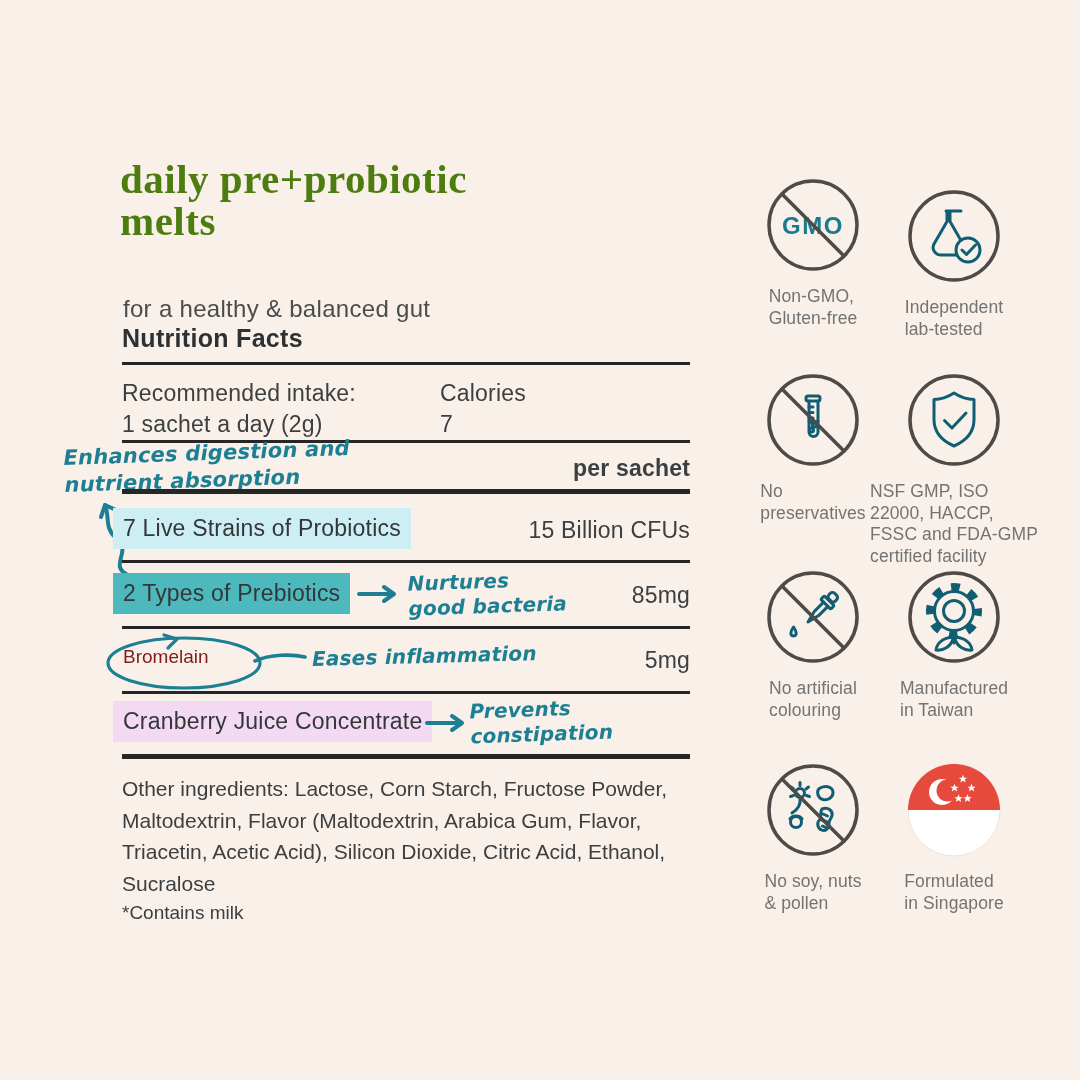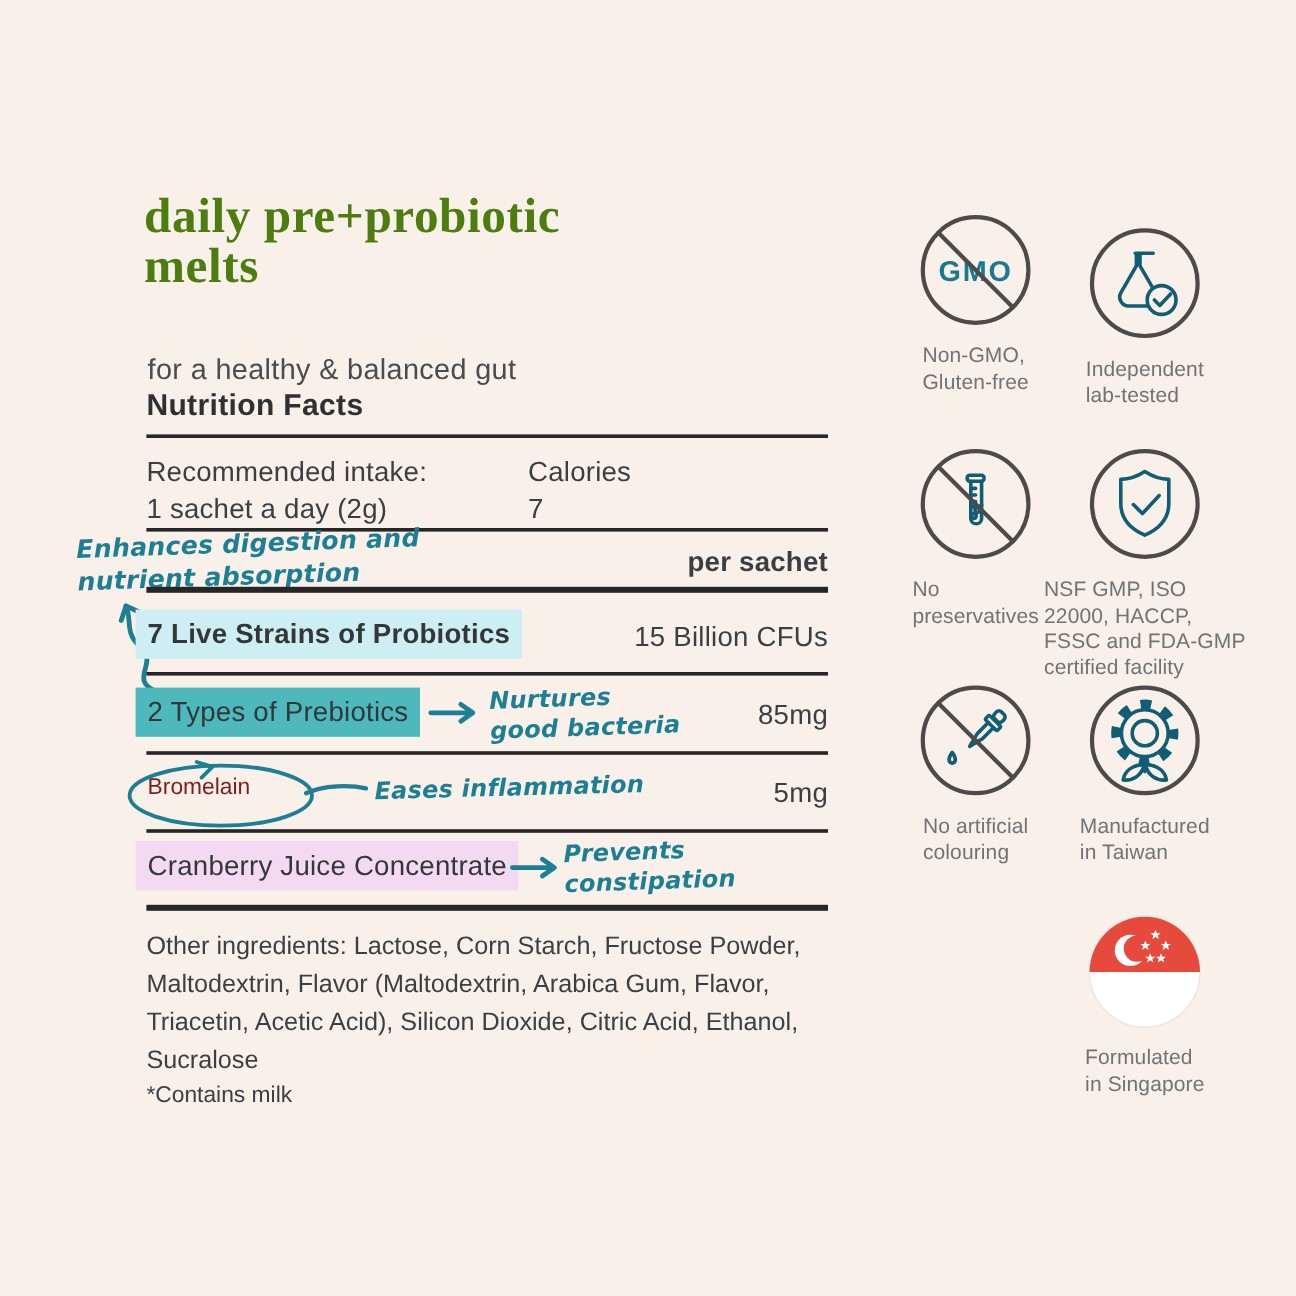--- a/index.html
+++ b/index.html
@@ -29,21 +29,21 @@
   .r5{top:626px;height:2.5px;}
   .r6{top:691px;height:2.5px;}
   .r7{top:754px;height:5px;}
   .cell{font-size:23px;color:#3c3f41;letter-spacing:.2px;}
   .intake{position:absolute;left:122px;top:378px;line-height:1.36;}
   .calories{position:absolute;left:440px;top:378px;width:250px;text-align:left;line-height:1.36;}
   .persachet{position:absolute;left:340px;top:455px;width:350px;text-align:right;font-weight:600;}
   .val{position:absolute;left:440px;width:250px;text-align:right;}
   .v1{top:517px;} .v2{top:582px;} .v3{top:647px;}
   .hl{position:absolute;padding:7px 10px;font-size:23px;color:#33373a;letter-spacing:.2px;}
-  .hl1{left:113px;top:508px;background:#cdeef2;font-weight:bold;}
+  .hl1{left:113px;top:508px;background:#cdeef2;}
   .hl2{left:113px;top:573px;background:#4db9bc;}
   .hl4{left:113px;top:701px;background:#f4d9f3;}
   .plainname{position:absolute;left:123px;top:646px;font-size:19px;color:#7f1d1d;}
   .hand{
     font-family:"DejaVu Sans", sans-serif;
     font-style:italic;font-weight:700;
     color:#1d7f93;letter-spacing:.2px;
   }
   .note-digestion{position:absolute;left:64px;top:440px;font-size:21px;line-height:1.3;transform:rotate(-2deg);}
   .note-prebiotic{position:absolute;left:408px;top:569px;font-size:20px;line-height:1.25;transform:rotate(-2deg);}
@@ -201,20 +201,40 @@
       <circle class="stroke-teal" cx="48" cy="42" r="19.5"></circle>
       <circle class="stroke-teal" cx="48" cy="42" r="10.5"></circle>
       <path class="stroke-teal" d="M48 62 v12"></path>
       <path class="stroke-teal" d="M47 68 c-10 1 -16 6 -17 13 c8 1 15 -4 17 -11 z"></path>
       <path class="stroke-teal" d="M49 68 c10 1 16 6 17 13 c-8 1 -15 -4 -17 -11 z"></path>
     </svg>
     <div class="blabel">Manufactured
 in Taiwan</div>
   </div>
 
+  <div class="badge b7">
+    <svg class="bicon" viewBox="0 0 96 96">
+      <circle class="stroke-dark" cx="48" cy="48" r="44"></circle>
+
+      <circle class="stroke-teal" stroke-width="2.4" cx="35" cy="31" r="4.5"></circle>
+      <path class="stroke-teal" stroke-width="2.2" d="M35 23.5v-3 M41 27l2.5-2 M41.5 33.5l3 1 M28.5 27l-2.5-2 M28.5 33.5l-3 1"></path>
+      <path class="stroke-teal" stroke-width="2.4" d="M35 36 c1 7 -3 12 -8 15"></path>
+
+      <path class="stroke-teal" stroke-width="2.4" d="M55 26 c7 -3.5 13 -0.5 13 4.5 s-5 8 -10 7 -7.5 -8.5 -3 -11.5 z"></path>
+
+      <circle class="stroke-teal" stroke-width="2.4" cx="31" cy="60" r="5.5"></circle>
+      <path class="stroke-teal" stroke-width="2.4" d="M25 57 c2 -4 10 -4 12 0"></path>
+
+      <path class="stroke-teal" stroke-width="2.4" d="M57 47 c6 -2.5 11 1.5 10 6.5 -0.5 3 -3 4.5 -3 7.5 0.5 5 -3.5 9 -7.5 7 s-5 -7 -2 -10 c2 -2 0.5 -9 2.5 -11 z"></path>
+      <path class="stroke-teal" stroke-width="1.8" d="M58 52l4.5 2 M57 58l5 2 M57.5 64l4.5 2"></path>
+      <line class="stroke-dark" x1="17" y1="17" x2="79" y2="79"></line>
+    </svg>
+    <div class="blabel">No soy, nuts
+&amp; pollen</div>
+  </div>
 
   <div class="badge b8">
     <svg class="bicon" viewBox="0 0 96 96">
       <defs>
         <clipPath id="sgclip">
             <circle cx="48" cy="48" r="46"></circle>
           </clipPath>
         <path id="sgstar" d="M0 -4.2 L1.2 -1.3 4.2 -1.3 1.8 0.6 2.7 3.6 0 1.8 -2.7 3.6 -1.8 0.6 -4.2 -1.3 -1.2 -1.3 Z" fill="#ffffff"></path>
       </defs>
       <circle cx="48" cy="48" r="46" fill="#ffffff" stroke="#efe2d8" stroke-width="1"></circle>

